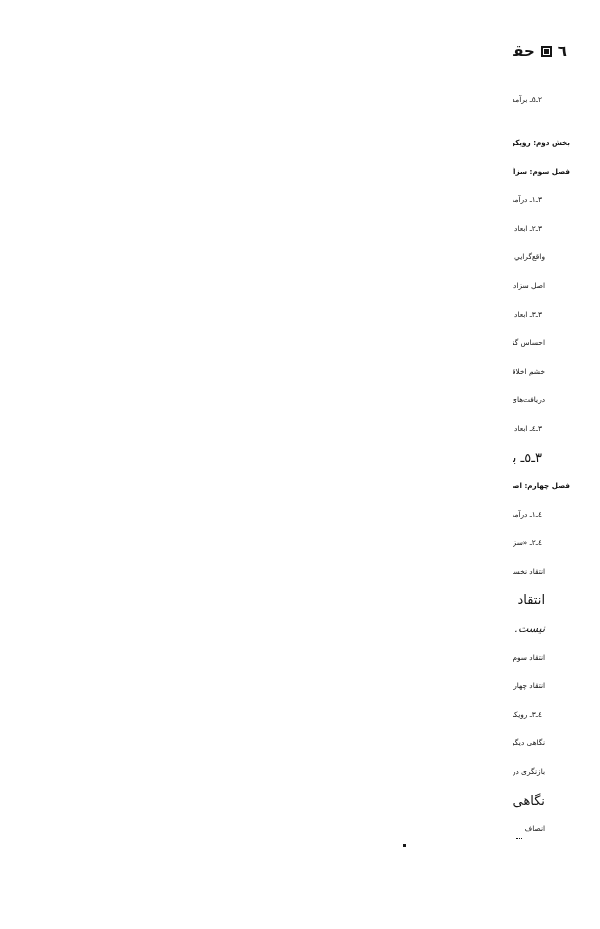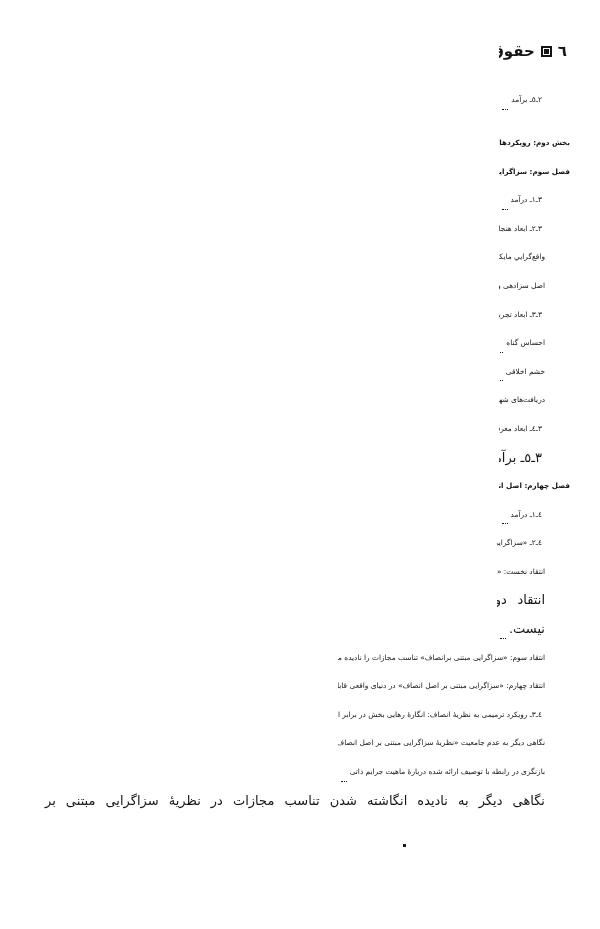--- a/index.html
+++ b/index.html
@@ -183,21 +183,21 @@
       </div>
       <div class="toc-row lv2">
         <span class="label" style="font-size: 7.4px;">انتقاد نخست: «سزاگراییِ مبتنی براصل انصاف» جامع نیست.</span>
         <span class="leader"></span>
         <span class="page">١٣٢</span>
       </div>
       <div class="toc-row lv2 cont">
         <span class="label">انتقاد دوم: «سزاگرایی بر پایهٔ اصل انصاف» دربرگیرندهٔ ماهیت (همهٔ) خطاکاری‌ها</span>
       </div>
       <div class="toc-row lv2">
-        <span class="label" style="font-size: 13px;">نیست.</span>
+        <span class="label" style="font-size: 11px; font-style: italic;">نیست.</span>
         <span class="leader"></span>
         <span class="page">١٣٣</span>
       </div>
       <div class="toc-row lv2">
         <span class="label" style="font-size: 7.4px;">انتقاد سوم: «سزاگرایی مبتنی برانصاف» تناسب مجازات را نادیده می‌انگارد.</span>
         <span class="leader"></span>
         <span class="page">١٣٤</span>
       </div>
       <div class="toc-row lv2">
         <span class="label" style="font-size: 7.4px;">انتقاد چهارم: «سزاگرایی مبتنی بر اصل انصاف» در دنیای واقعی قابل اعمال نیست.</span>
@@ -215,16 +215,21 @@
         <span class="page">١٣٧</span>
       </div>
       <div class="toc-row lv2">
         <span class="label" style="font-size: 7.4px;">بازنگری در رابطه با توصیف ارائه شده دربارهٔ ماهیت جرایم ذاتی</span>
         <span class="leader"></span>
         <span class="page">١٤٢</span>
       </div>
       <div class="toc-row lv2 cont">
         <span class="label">نگاهی دیگر به نادیده انگاشته شدن تناسب مجازات در نظریهٔ سزاگرایی مبتنی بر</span>
       </div>
+      <div class="toc-row lv2">
+        <span class="label" style="font-size: 7.4px;">انصاف</span>
+        <span class="leader"></span>
+        <span class="page">١٤٥</span>
+      </div>
     </div>
 
   <div class="bottom-mark"></div>
 </div>
 
 </body></html>

